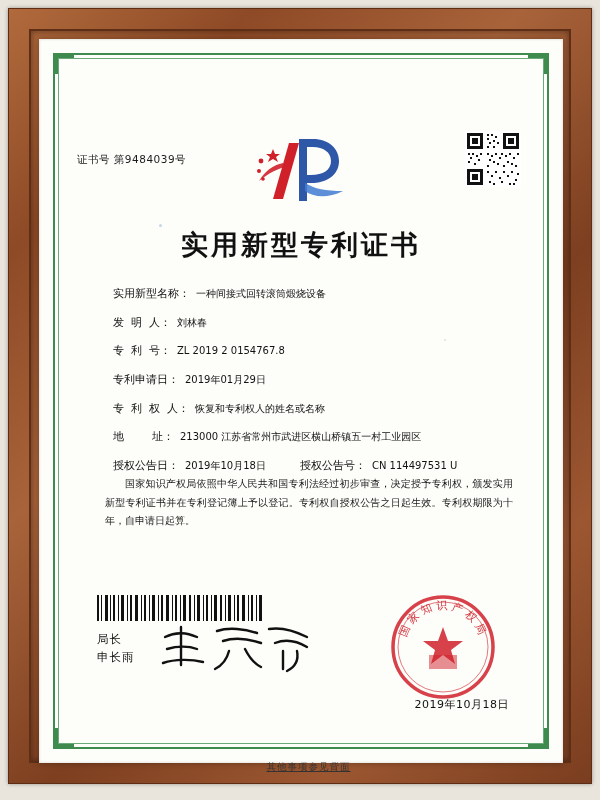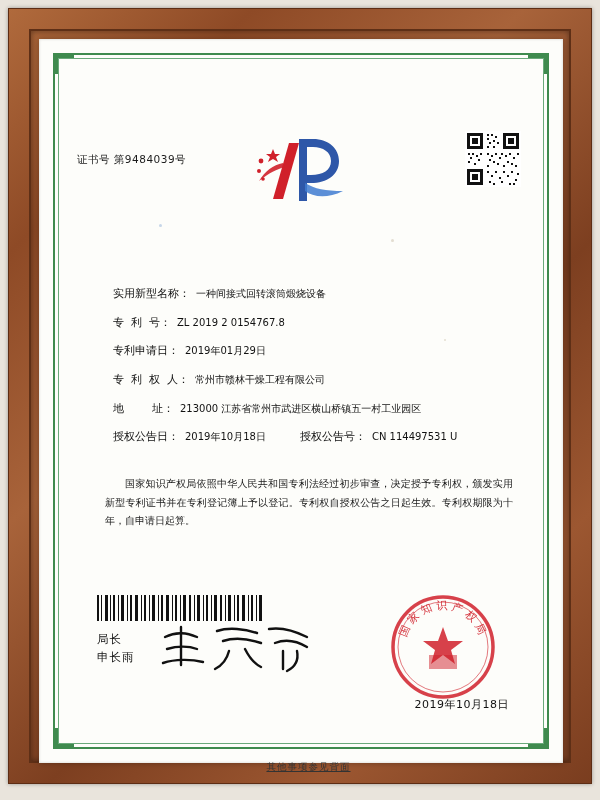--- a/index.html
+++ b/index.html
@@ -354,37 +354,42 @@
               <rect x="46" y="40" width="2" height="2"></rect>
             <rect x="50" y="48" width="2" height="2"></rect>
               <rect x="44" y="52" width="2" height="2"></rect>
               <rect x="52" y="42" width="2" height="2"></rect>
             <rect x="36" y="50" width="2" height="2"></rect>
               <rect x="48" y="52" width="2" height="2"></rect>
           </g>
         </svg>
       </div>
 
+      <div class="title">实用新型专利证书</div>
 
       <div class="fields">
         <div class="field-row">
           <span class="field-label">实用新型名称：</span>
           <span class="field-value">一种间接式回转滚筒煅烧设备</span>
         </div>
         <div class="field-row">
+          <span class="field-label">发  明  人：</span>
+          <span class="field-value">刘林春</span>
+        </div>
+        <div class="field-row">
           <span class="field-label">专  利  号：</span>
           <span class="field-value">ZL 2019 2 0154767.8</span>
         </div>
         <div class="field-row">
           <span class="field-label">专利申请日：</span>
           <span class="field-value">2019年01月29日</span>
         </div>
         <div class="field-row">
           <span class="field-label">专  利  权  人：</span>
-          <span class="field-value">常州市赣林干燥工程有限公司</span>
+          <span class="field-value">恢复和专利权人的姓名或名称</span>
         </div>
         <div class="field-row">
           <span class="field-label">地        址：</span>
           <span class="field-value">213000  江苏省常州市武进区横山桥镇五一村工业园区</span>
         </div>
         <div class="field-row split">
           <span class="field-label">授权公告日：</span>
           <span class="field-value">2019年10月18日</span>
           <span class="field-label extra-label">授权公告号：</span>
           <span class="field-value extra-value">CN 114497531 U</span>

